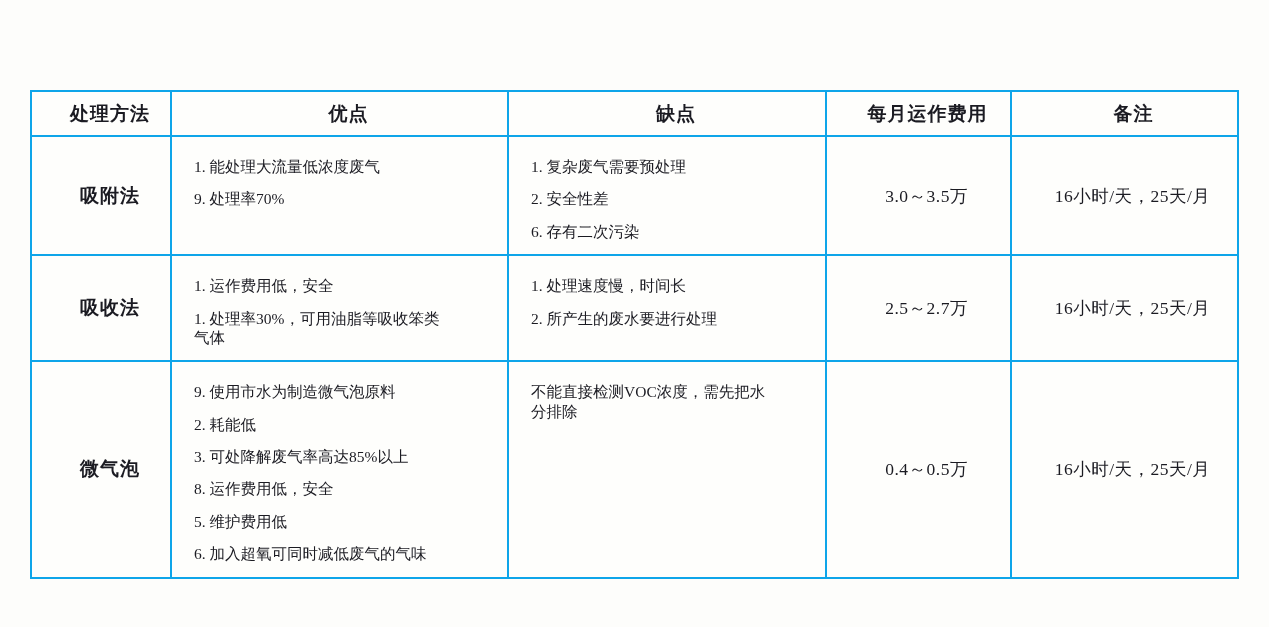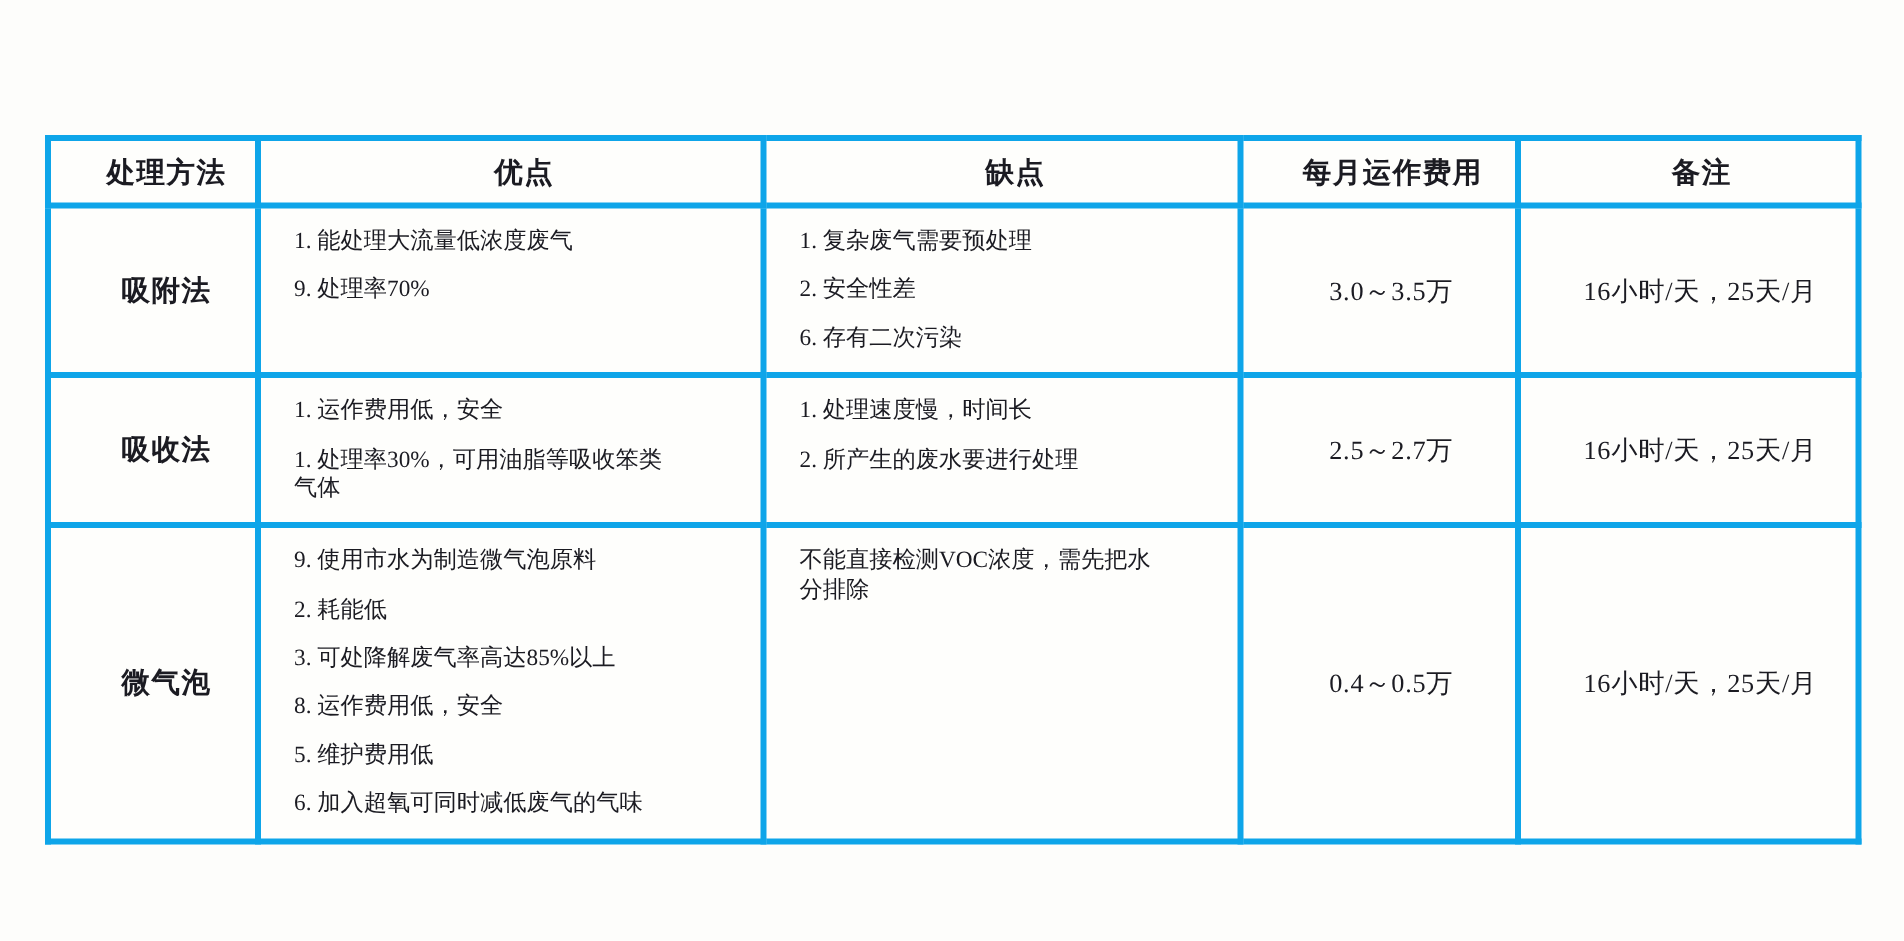--- a/index.html
+++ b/index.html
@@ -20,21 +20,21 @@
     position: absolute;
     left: 30px;
     top: 90px;
     width: 1207px;
     border-collapse: collapse;
     table-layout: fixed;
     background: #fefefc;
   }
   table.doc-table th,
   table.doc-table td {
-    border: 4px solid #0ea5e9;
+    border: 2px solid #0ea5e9;
     box-sizing: border-box;
     overflow: hidden;
     padding-left: 22px;
   }
   th.hdr {
     height: 45px;
     font-size: 19px;
     font-weight: bold;
     text-align: center;
     vertical-align: middle;
@@ -50,21 +50,21 @@
     padding: 2px 4px;
     margin-top: 48px;
   }
   td.list-cell {
     vertical-align: top;
     padding: 8px 12px 0 12px;
     font-size: 15.5px;
     line-height: 1.25;
   }
   td.list-cell .item {
-    margin: 4px 0 13px 0;
+    margin: 12px 0 13px 0;
     white-space: pre-line;
   }
   td.center-cell {
     font-size: 17.5px;
     text-align: center;
     vertical-align: middle;
     padding: 2px 6px;
     letter-spacing: 0.5px;
   }
   tr.row-1 { height: 95px; }

